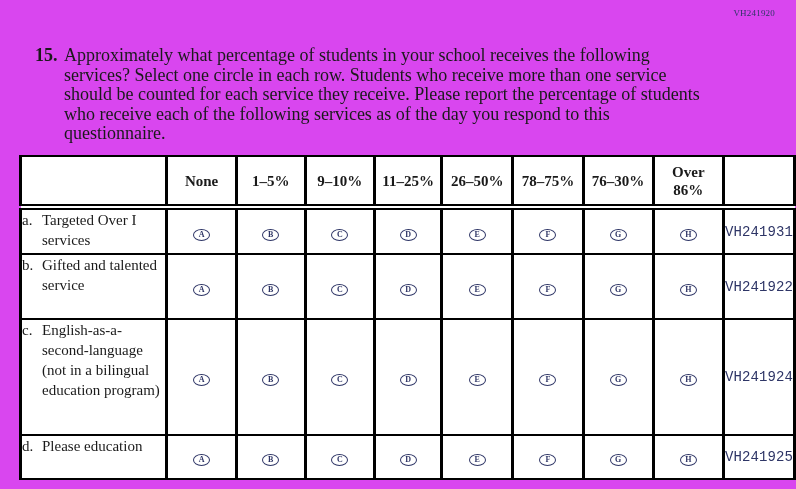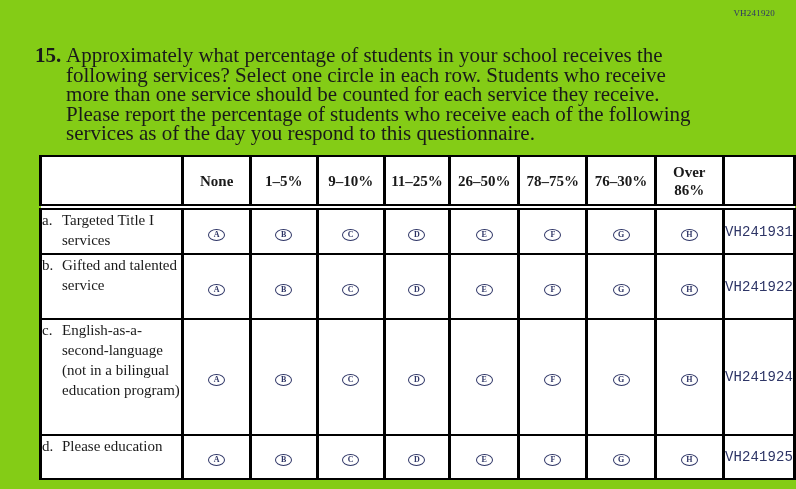--- a/index.html
+++ b/index.html
@@ -6,61 +6,59 @@
     margin: 0;
     padding: 0;
     background: #ffffff;
     font-family: "Liberation Serif", serif;
     color: #1a1a1a;
   }
   #page {
     position: relative;
     width: 796px;
     height: 489px;
-    background: #84cc16;
+    background: #d946ef;
     overflow: hidden;
   }
 
   
   .form-code {
     position: absolute;
     top: 8px;
     right: 21px;
     font-size: 9px;
     letter-spacing: 0.2px;
     color: #2e3566;
   }
 
   
   .question {
     position: absolute;
     left: 35px;
     top: 46px;
     width: 668px;
     display: flex;
-    font-size: 21px;
+    font-size: 18px;
     line-height: 19.5px;
-    justify-content: space-between;
   }
   .qnum {
     flex: none;
     width: 29px;
     font-weight: bold;
   }
   .qtext { width: 637px; }
   .qtext .bold { font-weight: normal; }
 
   
   table.services {
     position: absolute;
     left: 19px;
     top: 155px;
     border-collapse: collapse;
     table-layout: fixed;
-    margin-left: 20px;
   }
   table.services th,
   table.services td {
     border-top: 2px solid #000;
     border-bottom: 2px solid #000;
     border-left: 3px solid #000;
     border-right: 3px solid #000;
     padding: 0;
     background: #fff;
   }
@@ -158,21 +156,21 @@
           <th>Over 86%</th>
           <th></th>
         </tr>
     </thead>
     <tbody>
 
     <tr class="r0">
           <td class="label">
             <div class="labelwrap">
               <span class="pfx">a.</span>
-              <span class="txt">Targeted Title I services</span>
+              <span class="txt">Targeted Over I services</span>
             </div>
           </td>
           <td class="opt"><span class="bubble">A</span></td>
           <td class="opt"><span class="bubble">B</span></td>
           <td class="opt"><span class="bubble">C</span></td>
           <td class="opt"><span class="bubble">D</span></td>
           <td class="opt"><span class="bubble">E</span></td>
           <td class="opt"><span class="bubble">F</span></td>
           <td class="opt"><span class="bubble">G</span></td>
           <td class="opt"><span class="bubble">H</span></td>

